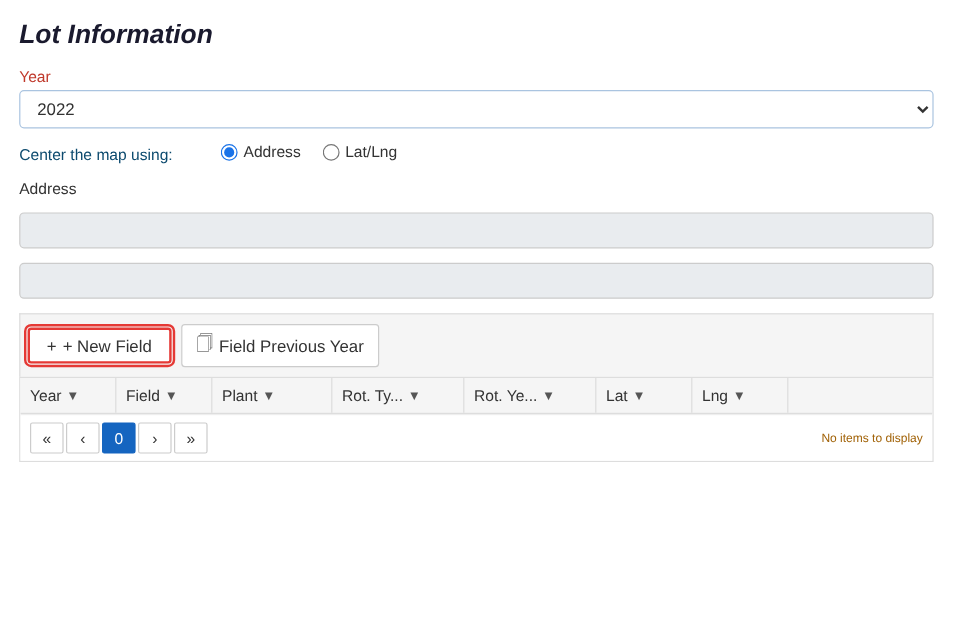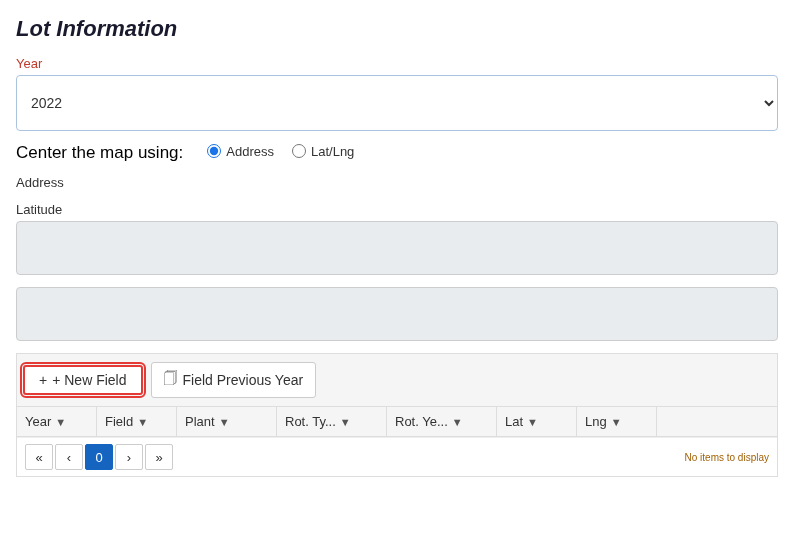--- a/index.html
+++ b/index.html
@@ -27,21 +27,21 @@
       font-size: 13px;
       color: #c0392b;
       margin-bottom: 4px;
       font-weight: 500;
     }
     label.black {
       color: #333;
     }
     select, input[type="text"] {
       width: 100%;
-      padding: 18px 10px;
+      padding: 6px 10px;
       border: 1px solid #aac4e0;
       border-radius: 4px;
       font-size: 14px;
       color: #333;
       background: #fff;
       outline: none;
       appearance: auto;
     }
     input[type="text"].disabled-field {
       background: #e9ecef;
@@ -49,23 +49,23 @@
       color: #999;
     }
     .radio-group {
       display: flex;
       align-items: center;
       gap: 18px;
       margin-bottom: 12px;
       margin-top: 4px;
     }
     .radio-label-main {
-      font-size: 17px;
-      color: #000000;
-      margin-right: 6px;
+      font-size: 13px;
+      color: #0c4a6e;
+      margin-right: 22px;
     }
     .radio-option {
       display: flex;
       align-items: center;
       gap: 5px;
       font-size: 13px;
       color: #333;
     }
     input[type="radio"] {
       accent-color: #1a73e8;
@@ -192,21 +192,20 @@
     <input type="radio" name="map_center" value="latlng" style="">
     <span>Lat/Lng</span>
   </label>
 </div>
 
 <div class="form-group">
   <label class="black">Address</label>
 </div>
 
 <div class="form-group">
-  <label class="black">Latitude</label>
   <input type="text" class="disabled-field" value="" style="">
 </div>
 
 <div class="form-group">
   <input type="text" class="disabled-field" value="" style="">
 </div>
 
 <div class="toolbar">
   <button class="btn-new-field">
     <span>+</span>

